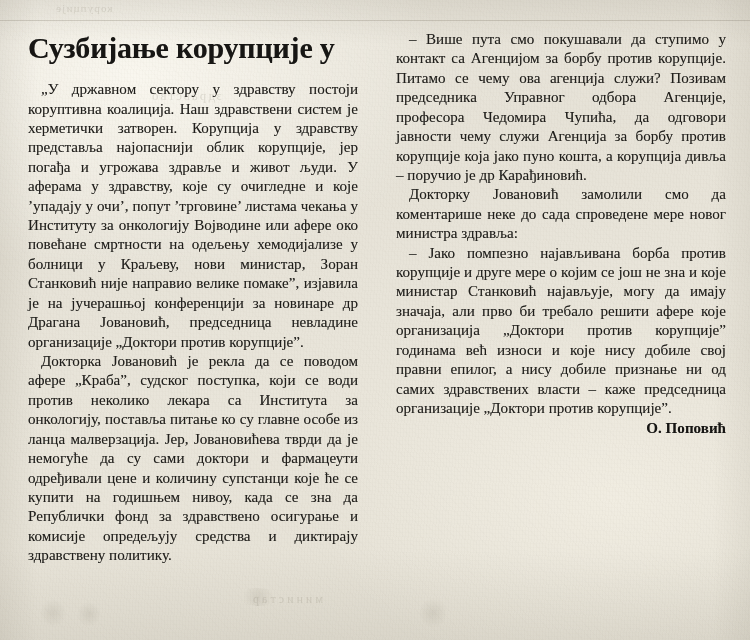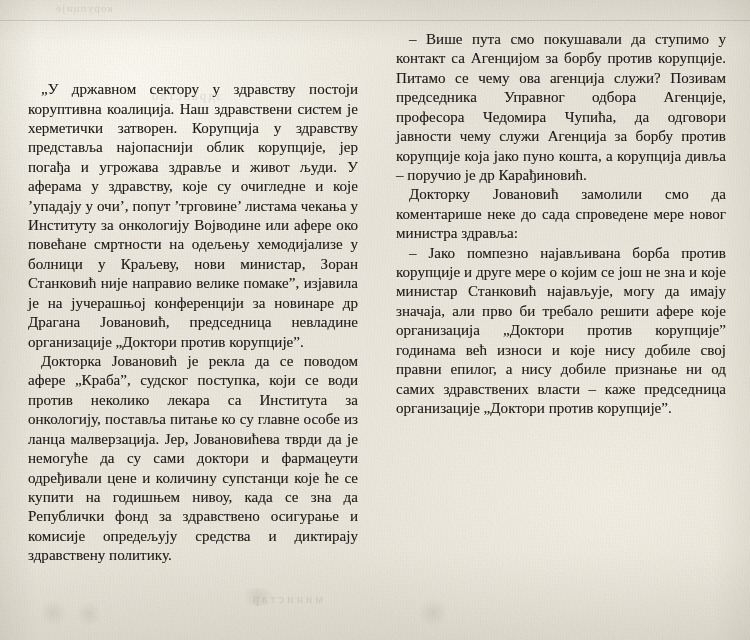--- a/index.html
+++ b/index.html
@@ -156,30 +156,31 @@
 
 <span class="bleed" id="bleed-top">корупције</span>
 <span class="bleed" id="bleed-mid">здравство</span>
 <span class="bleed" id="bleed-bottom">министар</span>
 
 <div id="article">
 
   <div class="col" id="col-left">
 
     <h1 id="headline">
-      <br>
+      <span>Сузбијање корупције у</span><br>
     </h1>
 
     <p class="body">„У државном сектору у здравству постоји коруптивна коалиција. Наш здравствени систем је херметички затворен. Корупција у здравству представља најопаснији облик корупције, јер погађа и угрожава здравље и живот људи. У аферама у здравству, које су очигледне и које ’упадају у очи’, попут ’трговине’ листама чекања у Институту за онкологију Војводине или афере око повећане смртности на одељењу хемодијализе у болници у Краљеву, нови министар, Зоран Станковић није направио велике помаке”, изјавила је на јучерашњој конференцији за новинаре др Драгана Јовановић, председница невладине организације „Доктори против корупције”.</p>
     <p class="body">Докторка Јовановић је рекла да се поводом афере „Краба”, судског поступка, који се води против неколико лекара са Института за онкологију, поставља питање ко су главне особе из ланца малверзација. Јер, Јовановићева тврди да је немогуће да су сами доктори и фармацеути одређивали цене и количину супстанци које ће се купити на годишњем нивоу, када се зна да Републички фонд за здравствено осигурање и комисије опредељују средства и диктирају здравствену политику.</p>
 
   </div>
 
   <div class="col" id="col-right">
 
     <p class="body">– Више пута смо покушавали да ступимо у контакт са Агенцијом за борбу против корупције. Питамо се чему ова агенција служи? Позивам председника Управног одбора Агенције, професора Чедомира Чупића, да одговори јавности чему служи Агенција за борбу против корупције која јако пуно кошта, а корупција дивља – поручио је др Карађиновић.</p>
     <p class="body">Докторку Јовановић замолили смо да коментарише неке до сада спроведене мере новог министра здравља:</p>
     <p class="body">– Јако помпезно најављивана борба против корупције и друге мере о којим се још не зна и које министар Станковић најављује, могу да имају значаја, али прво би требало решити афере које организација „Доктори против корупције” годинама већ износи и које нису добиле свој правни епилог, а нису добиле признање ни од самих здравствених власти – каже председница организације „Доктори против корупције”.</p>
 
+    <p id="byline">О. Поповић</p>
 
   </div>
 
 </div>
 
 </body></html>

